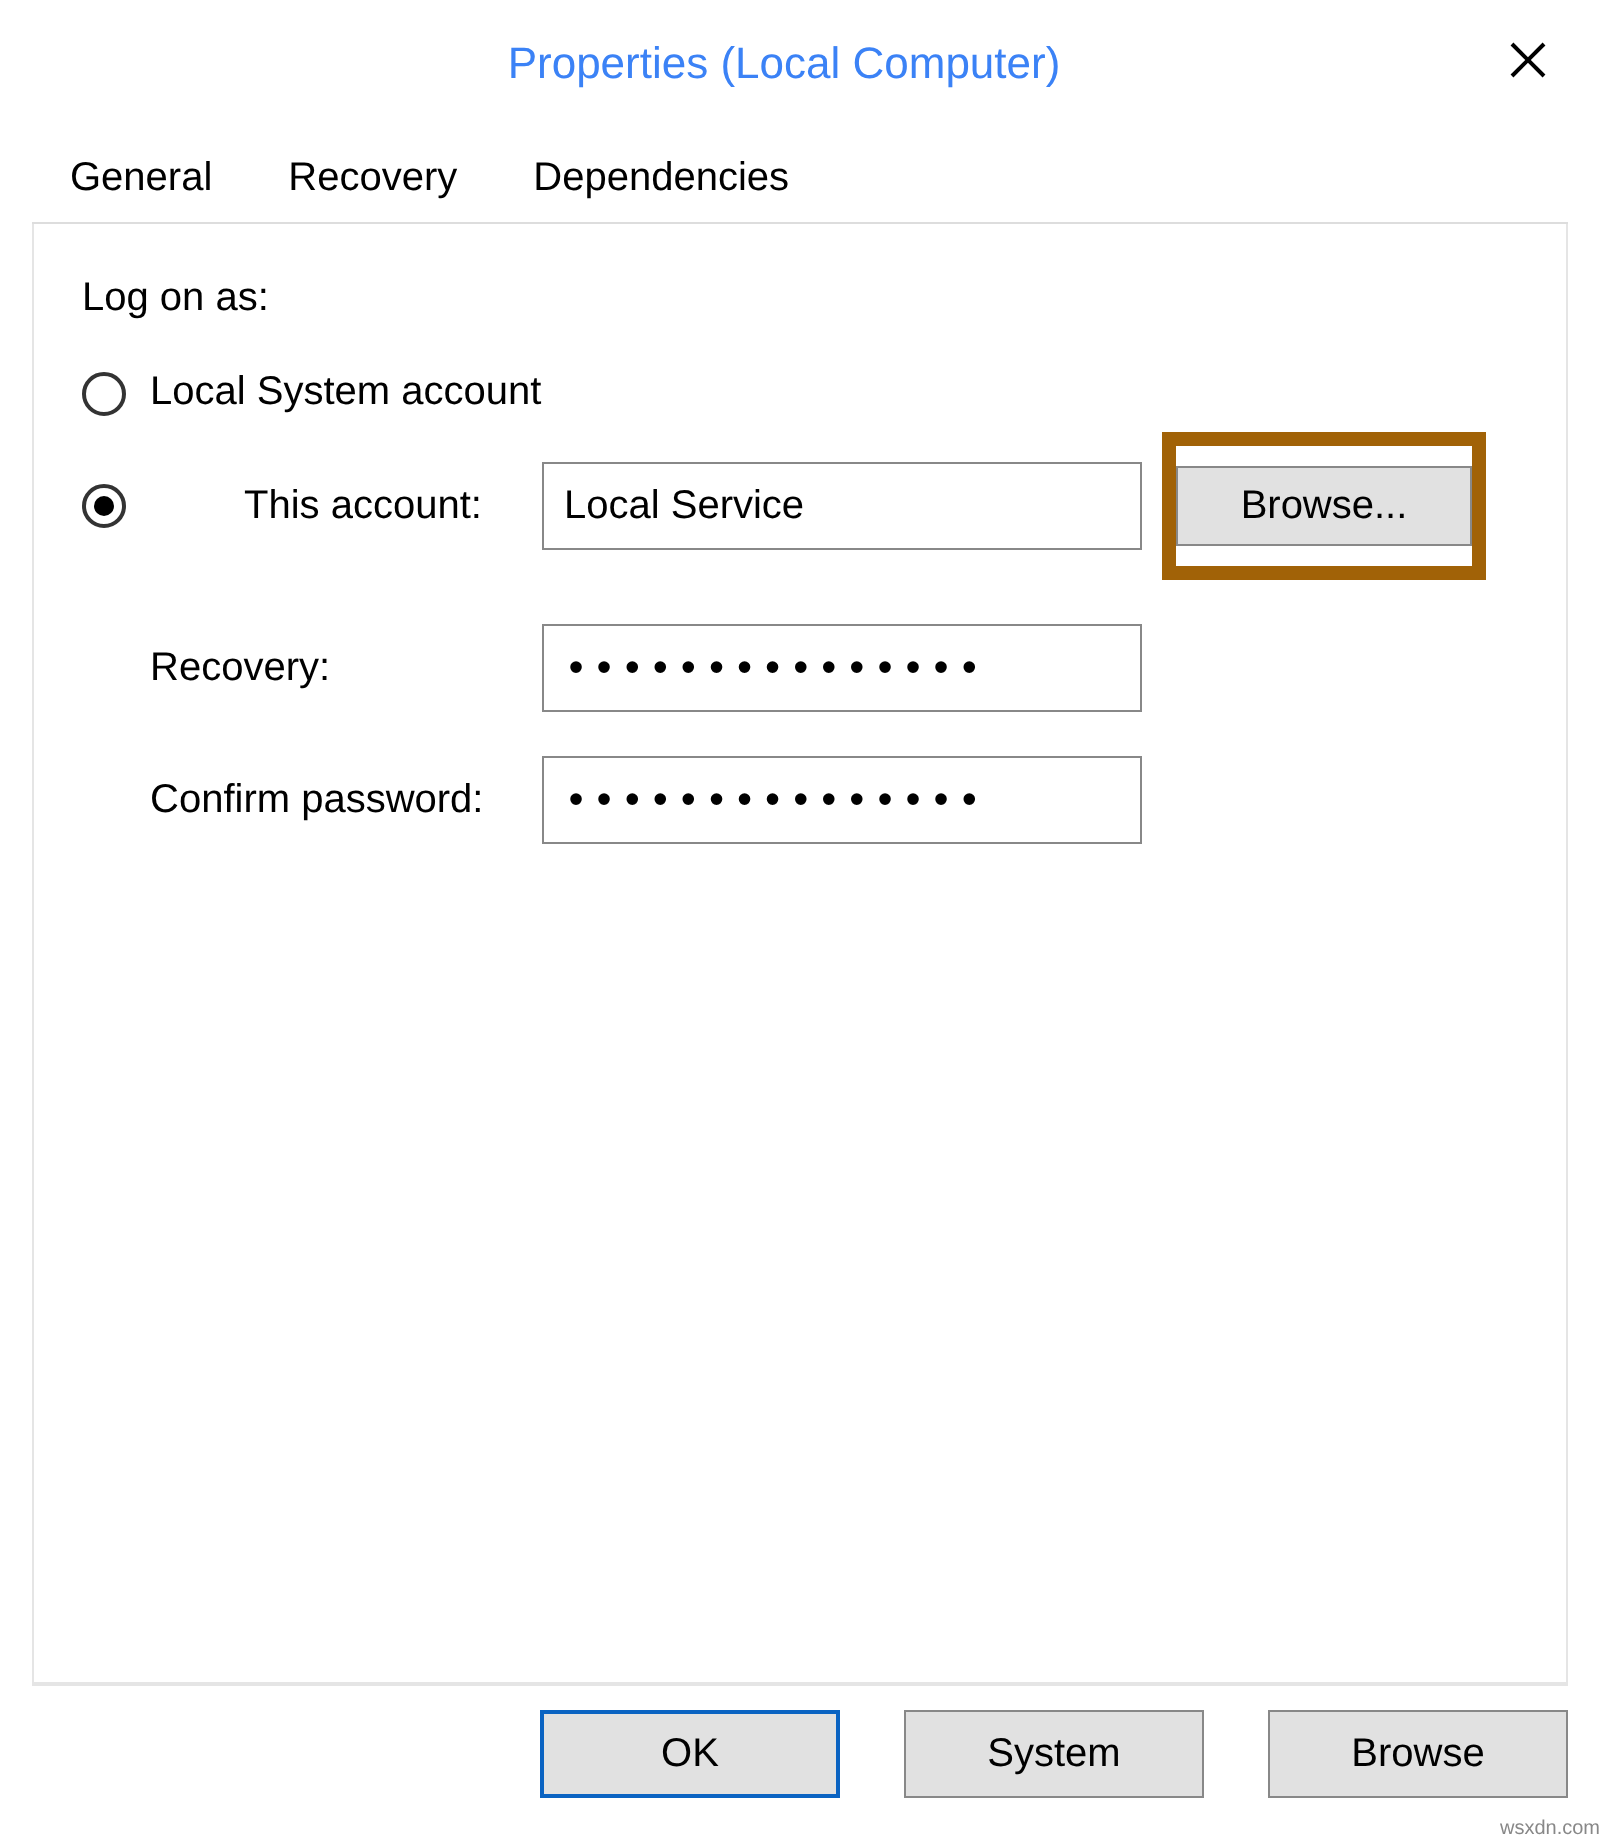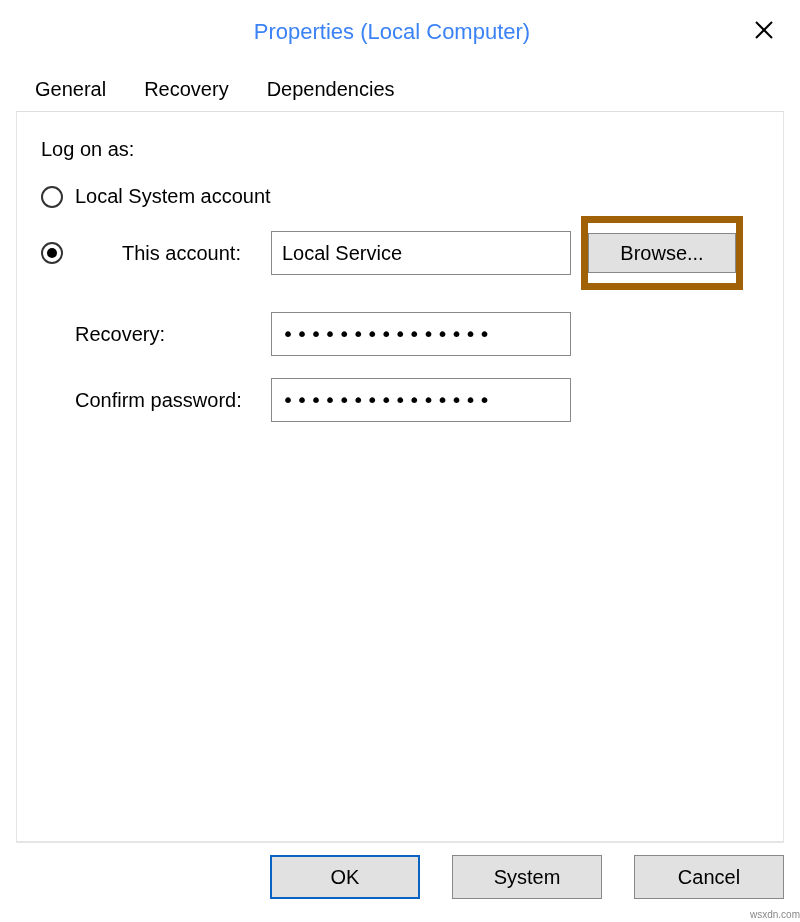--- a/index.html
+++ b/index.html
@@ -105,16 +105,16 @@
       <input class="text-input pw-input" type="text" value="•••••••••••••••" style="">
     </div>
     <div></div>
   </div>
 </div>
 
 <div class="footer">
   <div class="footer-border"></div>
   <button class="btn primary">OK</button>
   <button class="btn">System</button>
-  <button class="btn">Cancel</button>
+  <button class="btn">Browse</button>
 </div>
 
 <div class="watermark">wsxdn.com</div>
 
 </body></html>

